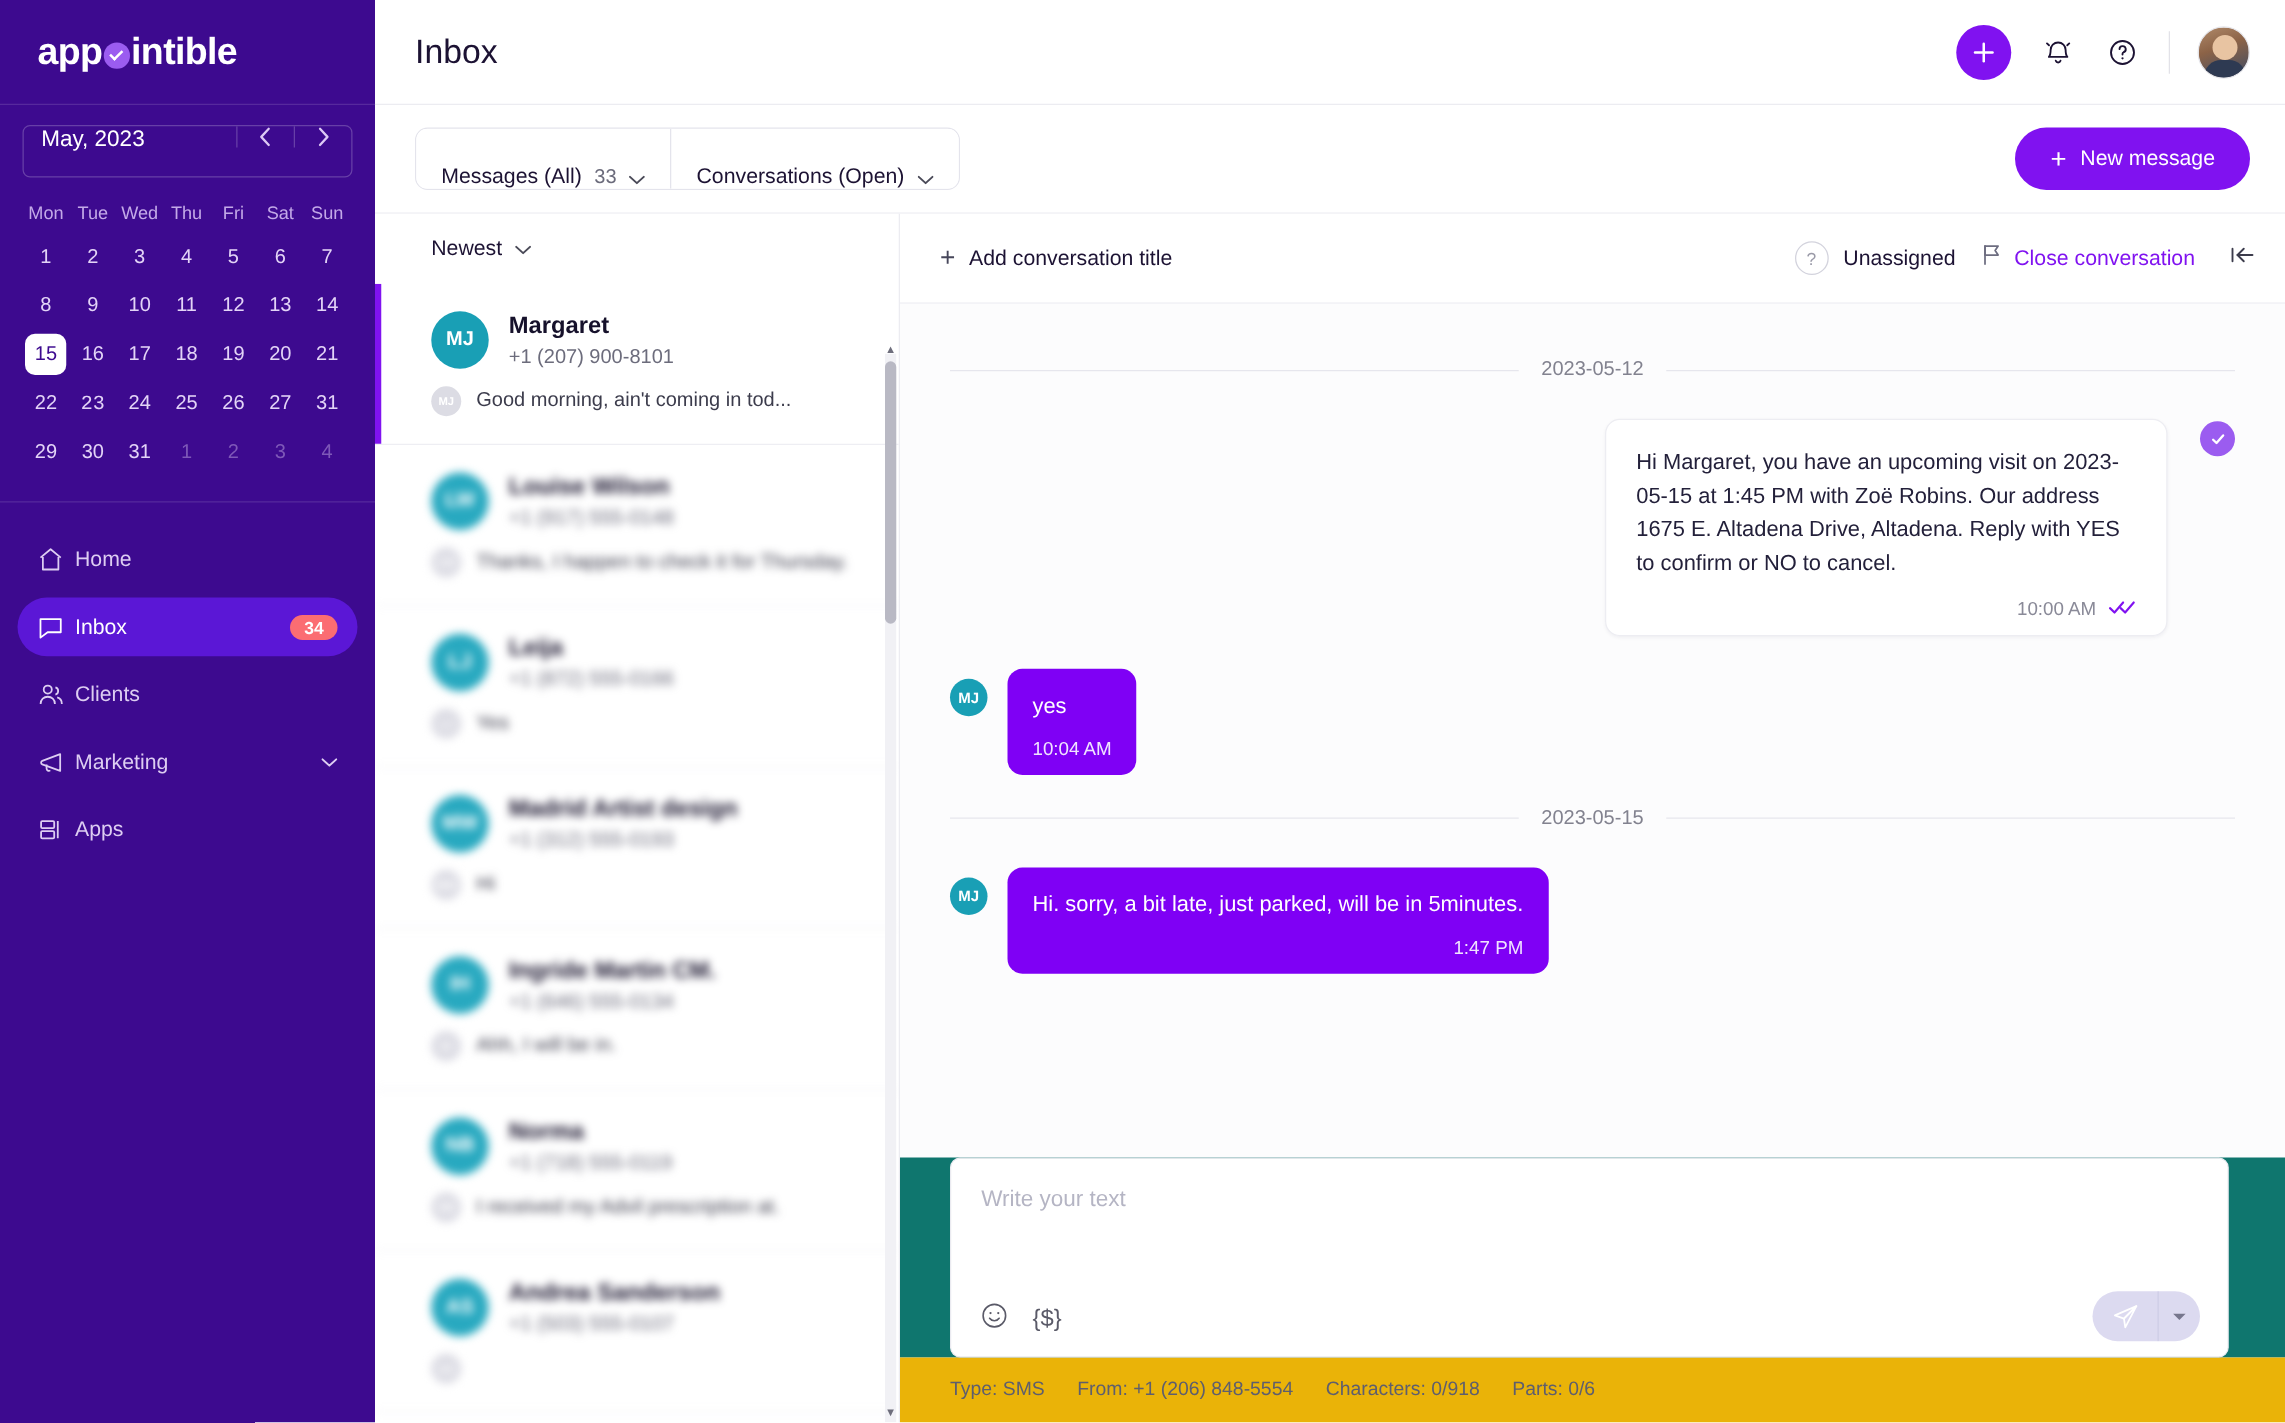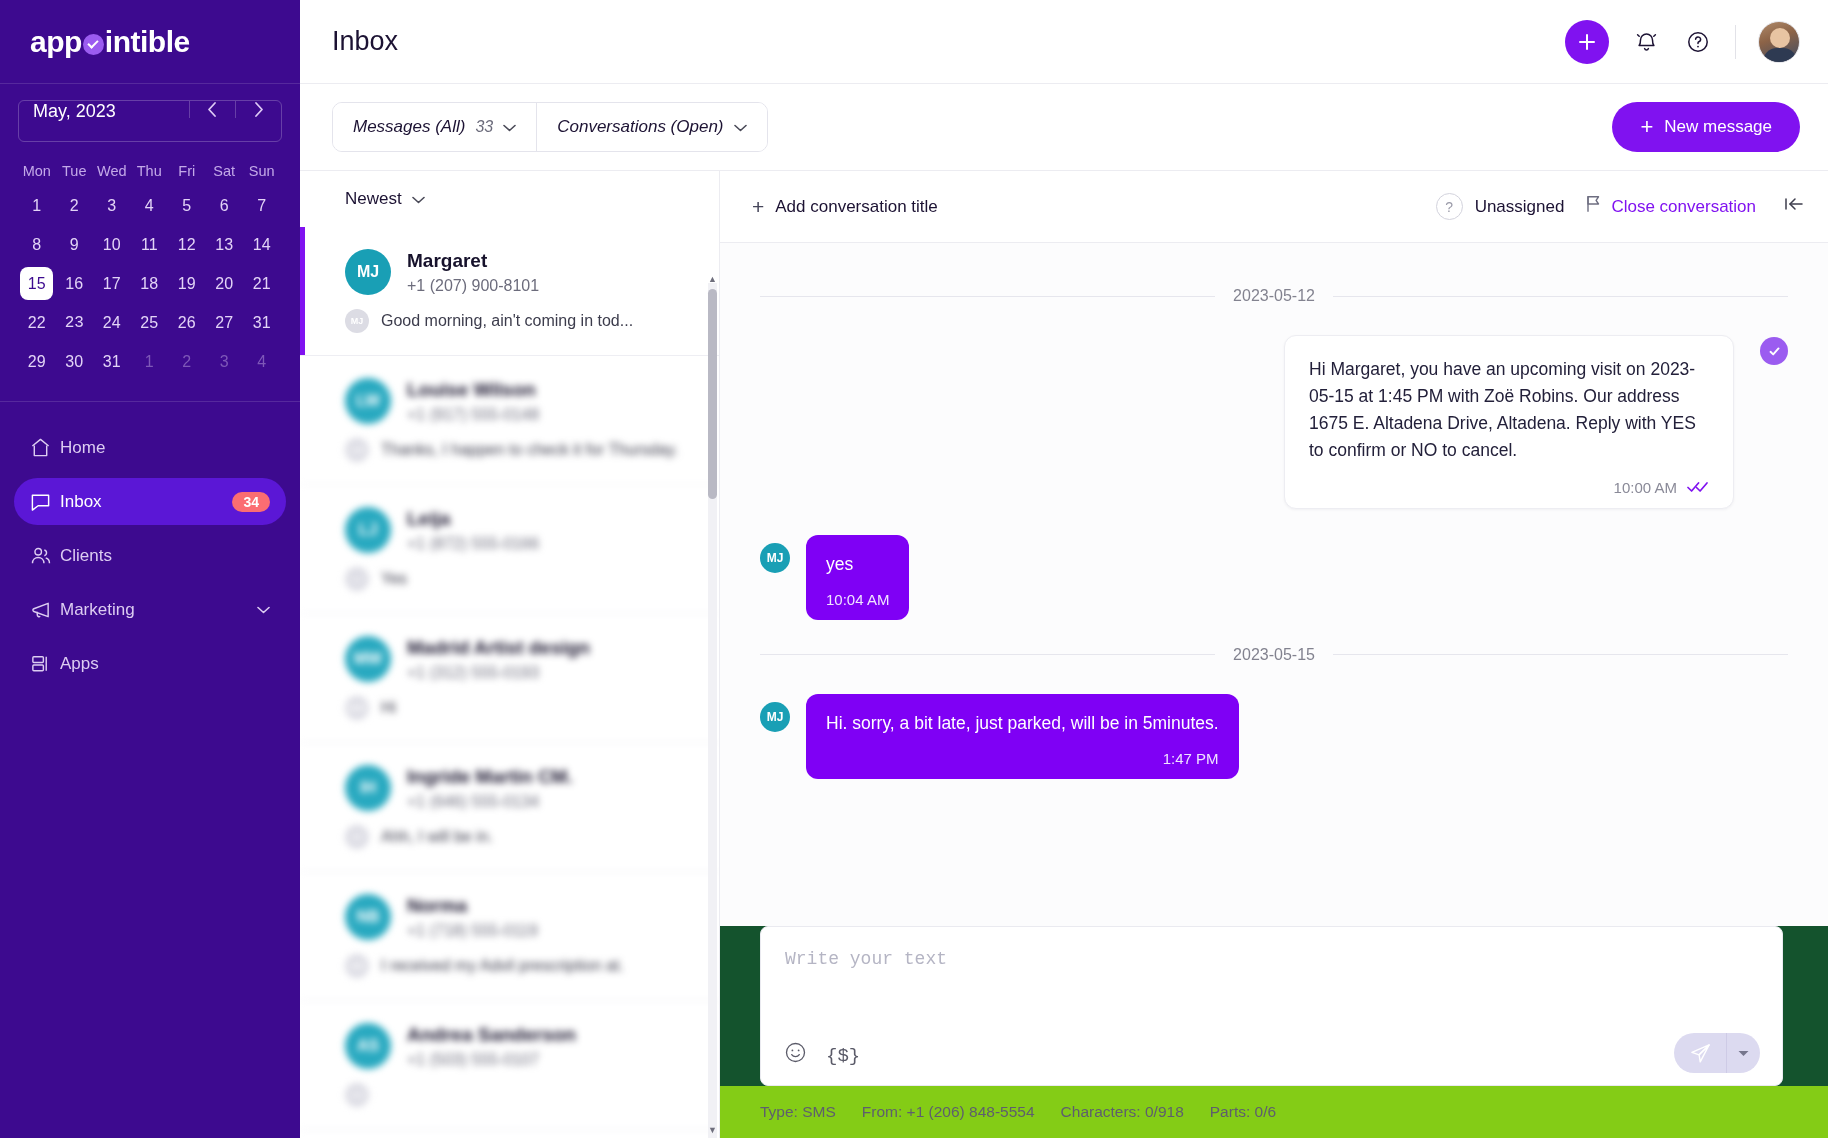--- a/index.html
+++ b/index.html
@@ -123,24 +123,23 @@
 
   
   .filterbar {
     height: 86px; display: flex; align-items: center;
     padding: 0 28px 0 32px; background: #fff; flex: 0 0 86px;
   }
   .filter-group {
     display: flex; border: 1px solid #e4e4ec; border-radius: 10px; overflow: hidden; height: 50px;
   }
   .filter-chip {
-    display: flex; align-items: center; gap: 10px;
+    display: flex; align-items: flex-end; gap: 10px;
     padding: 0 20px; font-size: 17px; color: #1c1233; cursor: pointer;
     background: #fff;
-    font-style: italic;
   }
   .filter-chip + .filter-chip { border-left: 1px solid #e4e4ec; }
   .filter-count { color: #6b6b7b; font-size: 16px; }
   .chev { font-size: 13px; color: #4a4a58; }
   .spacer { flex: 1; }
   .newmsg-btn {
     display: flex; align-items: center; gap: 11px;
     background: #8012f0; color: #fff; border-radius: 26px;
     height: 50px; padding: 0 28px; font-size: 17px; cursor: pointer;
   }
@@ -251,21 +250,21 @@
   .bubble-in {
     background: #7f00f5; color: #fff; border-radius: 12px;
     padding: 16px 20px 12px 20px; max-width: 470px;
   }
   .bubble-in .txt { font-size: 17.5px; line-height: 1.5; }
   .bubble-in .meta { text-align: right; font-size: 15px; margin-top: 14px; color: #f0e3ff; }
   .bubble-in.short { min-width: 96px; }
   .bubble-in.short .meta { text-align: left; }
 
   
-  .composer-wrap { padding: 0 45px 0 40px; background: #14532d; font-family: Liberation Mono, monospace; }
+  .composer-wrap { padding: 0 45px 0 40px; background: #0f766e; }
   .composer {
     border: 1px solid #eaeaf0; border-radius: 8px; background: #fff;
     height: 160px; position: relative; padding: 22px 24px;
   }
   .ph { font-size: 18px; color: #b5b5c4; }
   .comp-tools {
     position: absolute; left: 24px; bottom: 16px;
     display: flex; align-items: center; gap: 20px;
     color: #5a5a68; font-size: 19px;
   }
@@ -275,21 +274,21 @@
     display: flex; align-items: stretch; height: 40px;
     background: #d7d4ee; border-radius: 20px; overflow: hidden; opacity: .85;
   }
   .send-main { width: 52px; display: flex; align-items: center; justify-content: center; color: #fff; }
   .send-caret {
     width: 34px; display: flex; align-items: center; justify-content: center;
     color: #5f5f7a; font-size: 10px; border-left: 1px solid #c6c3e2;
   }
   .statusbar {
     height: 52px; display: flex; align-items: center; gap: 26px;
-    padding: 0 40px; font-size: 15.5px; color: #5e5e6e; background: #84cc16;
+    padding: 0 40px; font-size: 15.5px; color: #5e5e6e; background: #eab308;
   }
 </style>
 </head>
 <body>
 
 <div class="app">
 
   <aside class="sidebar">
     <div class="logo-wrap">
       <div class="logo">

